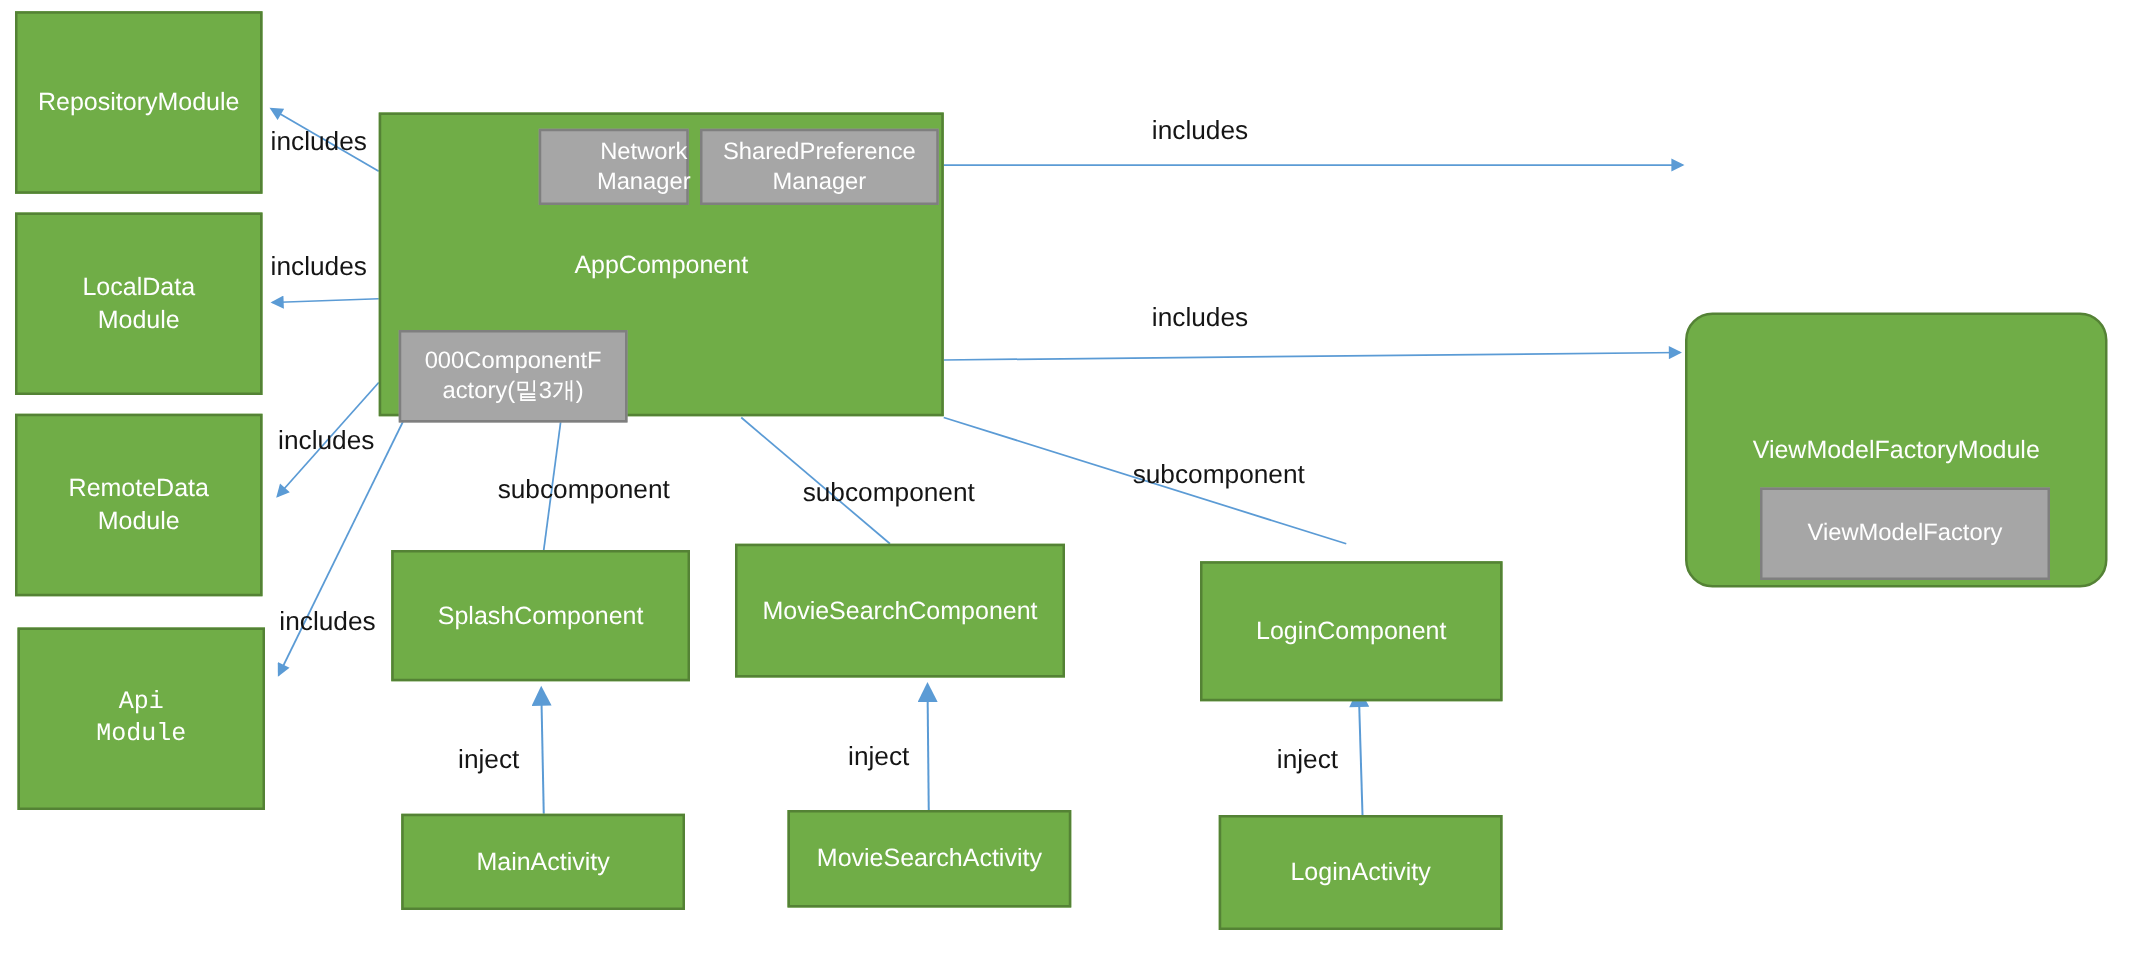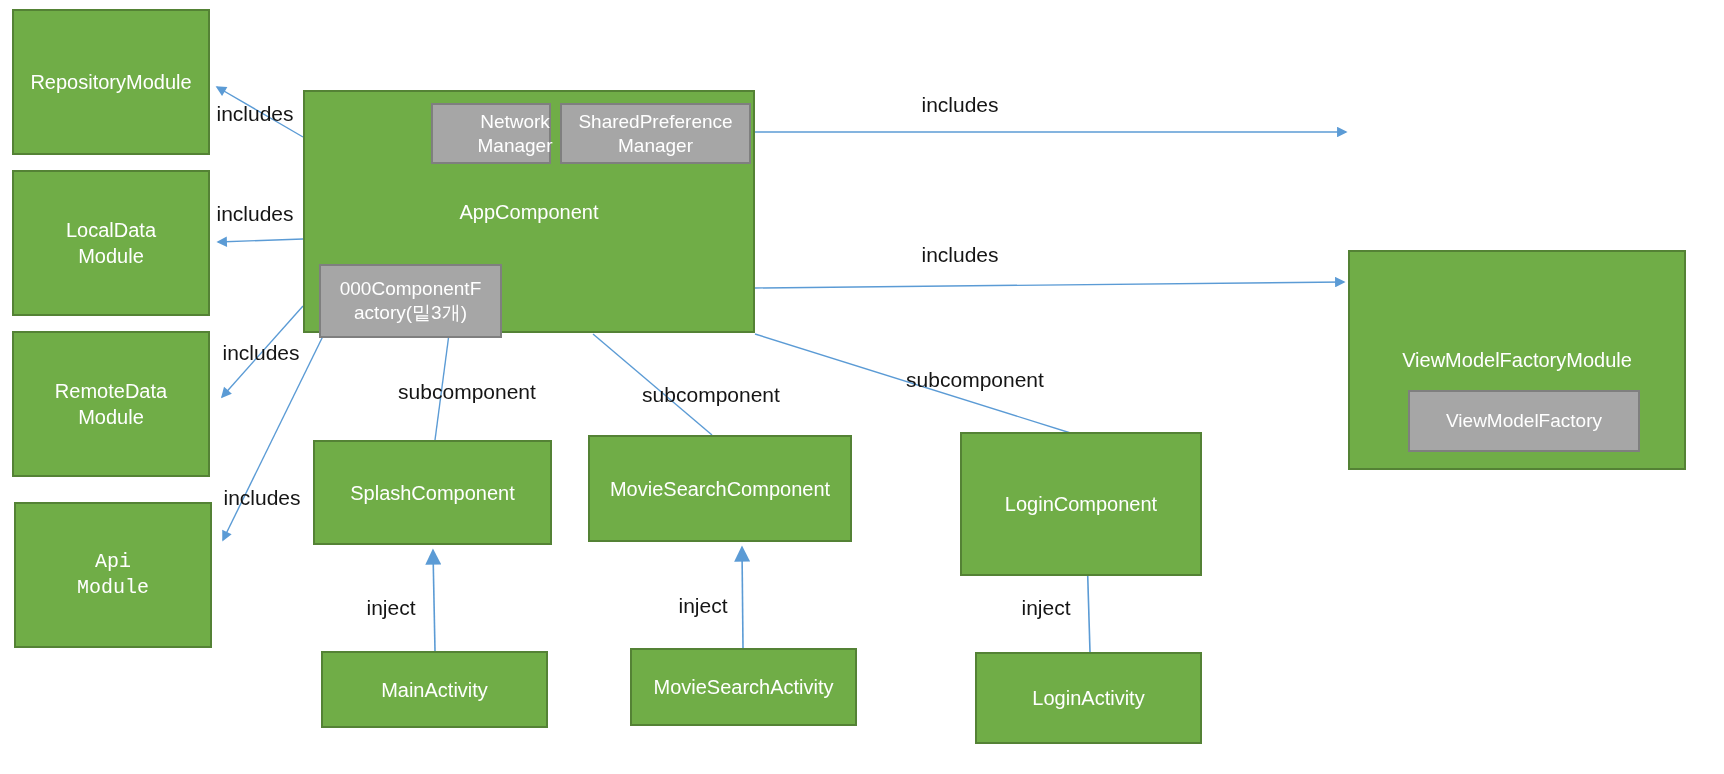--- a/index.html
+++ b/index.html
@@ -30,26 +30,26 @@
   .box-api{left:14px;top:502px;width:198px;height:146px;font-family:Liberation Mono, monospace;}
   
   .box-appcomponent{left:303px;top:90px;width:452px;height:243px;}
   .prov-context{left:14px;top:11px;width:100px;height:61px;}
   .prov-network{left:126px;top:11px;width:120px;height:61px;padding-left:48px;}
   .prov-sharedpref{left:255px;top:11px;width:191px;height:61px;}
   .prov-factory{left:14px;top:172px;width:183px;height:74px;}
   
   .box-vmm{left:1350px;top:26px;width:336px;height:209px;}
   .child-fragmentvm{left:56px;top:125px;width:232px;height:60px;}
-  .box-vmfm{left:1348px;top:250px;width:338px;height:220px;}
-  .child-vmfactory{left:58px;top:138px;width:232px;height:62px;}
+  .box-vmfm{left:1348px;top:250px;width:338px;height:220px;border-radius:22px;}
+  .child-vmfactory{left:58px;top:138px;width:232px;height:74px;}
   
   .box-splash{left:313px;top:440px;width:239px;height:105px;}
   .box-moviesearchcomp{left:588px;top:435px;width:264px;height:107px;}
-  .box-logincomp{left:960px;top:432px;width:242px;height:144px;}
+  .box-logincomp{left:960px;top:449px;width:242px;height:112px;}
   
   .box-mainactivity{left:321px;top:651px;width:227px;height:77px;align-items:center;}
   .box-moviesearchactivity{left:630px;top:648px;width:227px;height:78px;}
   .box-loginactivity{left:975px;top:652px;width:227px;height:92px;}
 </style>
 </head>
 <body>
 
 <div class="canvas">
 

